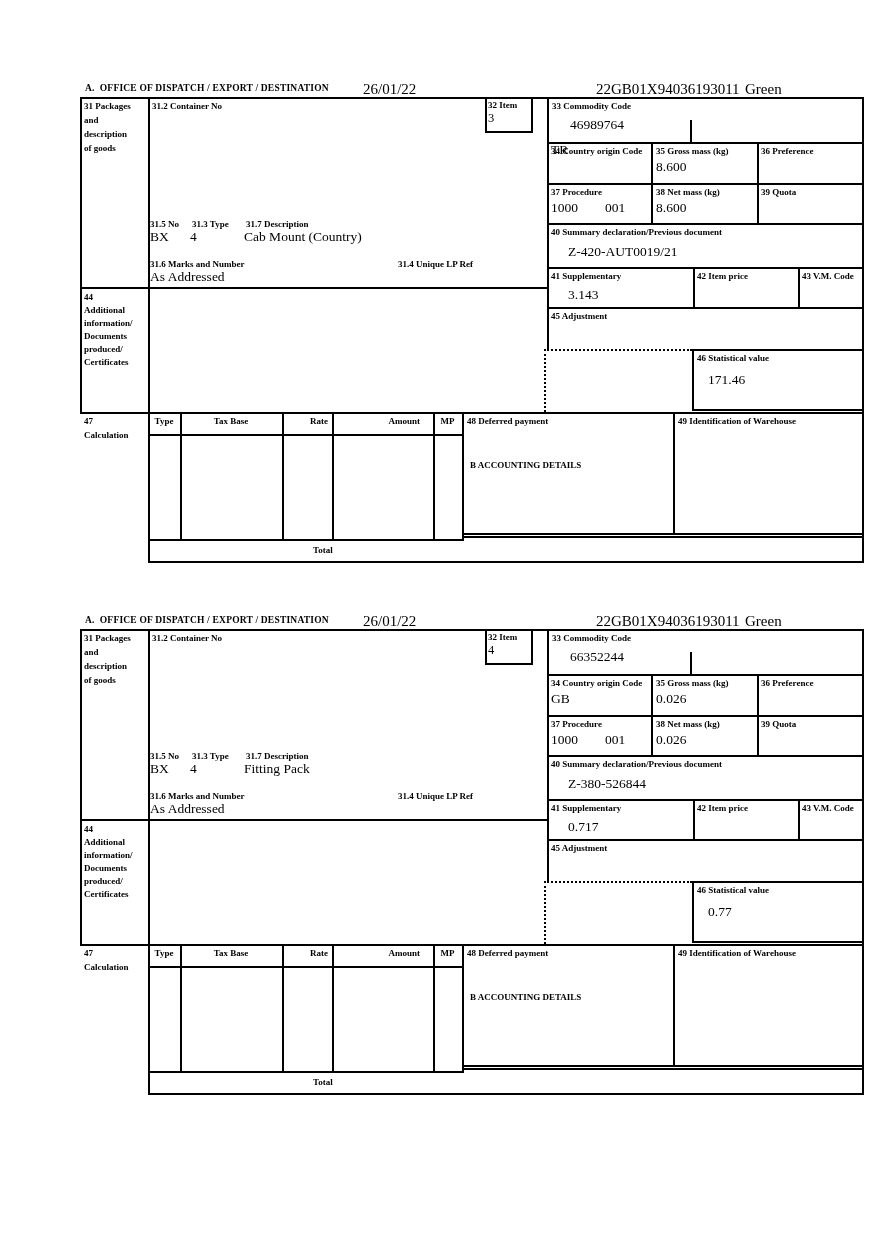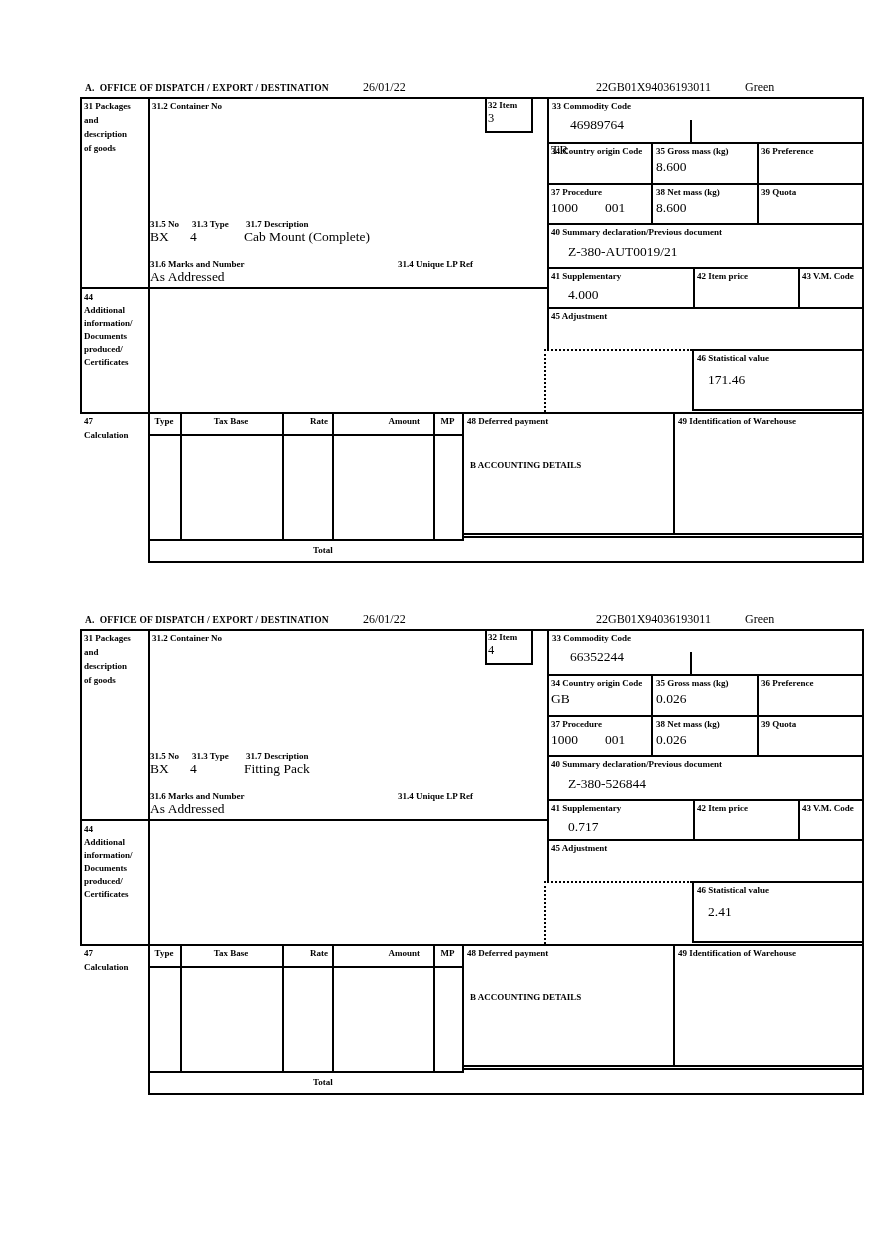--- a/index.html
+++ b/index.html
@@ -12,21 +12,21 @@
 .ln{position:absolute;background:#000}
 .hl{height:2px}
 .vl{width:2px}
 .dh{position:absolute;height:0;border-top:2px dotted #000}
 .dv{position:absolute;width:0;border-left:2px dotted #000}
 .t{position:absolute;white-space:nowrap;line-height:1.15}
 .lbl{font-size:9px;font-weight:bold}
 .val{font-size:13.5px}
 .vs{font-size:12.5px}
 .ttl{font-size:9.5px;font-weight:bold;letter-spacing:.2px}
-.hdr{font-size:12px}
+.hdr{font-size:15px}
 .ctr{text-align:center}
 .rgt{text-align:right}
 </style>
 </head>
 <body>
 
 <div class="page">
   <div id="sections-root">
 <div class="sec s0">
 
@@ -94,38 +94,38 @@
   <span class="t lbl" style="left:681px;top:66px">36 Preference</span>
 
   <span class="t lbl" style="left:471px;top:107px">37 Procedure</span>
   <span class="t val" style="left:471px;top:120px">1000</span>
   <span class="t val" style="left:525px;top:120px">001</span>
   <span class="t lbl" style="left:576px;top:107px">38 Net mass (kg)</span>
   <span class="t val" style="left:576px;top:120px">8.600</span>
   <span class="t lbl" style="left:681px;top:107px">39 Quota</span>
 
   <span class="t lbl" style="left:471px;top:147px">40 Summary declaration/Previous document</span>
-  <span class="t val" style="left:488px;top:164px">Z-380-AUT0019/21</span>
+  <span class="t val" style="left:488px;top:164px">Z-420-AUT0019/21</span>
 
   <span class="t lbl" style="left:471px;top:191px">41 Supplementary</span>
-  <span class="t val" style="left:488px;top:207px">4.000</span>
+  <span class="t val" style="left:488px;top:207px">3.143</span>
   <span class="t lbl" style="left:617px;top:191px">42 Item price</span>
   <span class="t lbl" style="left:722px;top:191px">43 V.M. Code</span>
 
   <span class="t lbl" style="left:471px;top:231px">45 Adjustment</span>
 
   <span class="t lbl" style="left:617px;top:273px">46 Statistical value</span>
   <span class="t val" style="left:628px;top:292px">171.46</span>
 
   <span class="t lbl" style="left:70px;top:139px">31.5 No</span>
   <span class="t lbl" style="left:112px;top:139px">31.3 Type</span>
   <span class="t lbl" style="left:166px;top:139px">31.7 Description</span>
   <span class="t val" style="left:70px;top:149px">BX</span>
   <span class="t val" style="left:110px;top:149px">4</span>
-  <span class="t val" style="left:164px;top:149px">Cab Mount (Complete)</span>
+  <span class="t val" style="left:164px;top:149px">Cab Mount (Country)</span>
 
   <span class="t lbl" style="left:70px;top:179px">31.6 Marks and Number</span>
   <span class="t lbl" style="left:318px;top:179px">31.4 Unique LP Ref</span>
   <span class="t val" style="left:70px;top:189px">As Addressed</span>
 
   <span class="t lbl" style="left:4px;top:212px">44</span>
   <span class="t lbl" style="left:4px;top:225px">Additional</span>
   <span class="t lbl" style="left:4px;top:238px">information/</span>
   <span class="t lbl" style="left:4px;top:251px">Documents</span>
   <span class="t lbl" style="left:4px;top:264px">produced/</span>
@@ -222,21 +222,21 @@
   <span class="t val" style="left:488px;top:164px">Z-380-526844</span>
 
   <span class="t lbl" style="left:471px;top:191px">41 Supplementary</span>
   <span class="t val" style="left:488px;top:207px">0.717</span>
   <span class="t lbl" style="left:617px;top:191px">42 Item price</span>
   <span class="t lbl" style="left:722px;top:191px">43 V.M. Code</span>
 
   <span class="t lbl" style="left:471px;top:231px">45 Adjustment</span>
 
   <span class="t lbl" style="left:617px;top:273px">46 Statistical value</span>
-  <span class="t val" style="left:628px;top:292px">2.41</span>
+  <span class="t val" style="left:628px;top:292px">0.77</span>
 
   <span class="t lbl" style="left:70px;top:139px">31.5 No</span>
   <span class="t lbl" style="left:112px;top:139px">31.3 Type</span>
   <span class="t lbl" style="left:166px;top:139px">31.7 Description</span>
   <span class="t val" style="left:70px;top:149px">BX</span>
   <span class="t val" style="left:110px;top:149px">4</span>
   <span class="t val" style="left:164px;top:149px">Fitting Pack</span>
 
   <span class="t lbl" style="left:70px;top:179px">31.6 Marks and Number</span>
   <span class="t lbl" style="left:318px;top:179px">31.4 Unique LP Ref</span>

